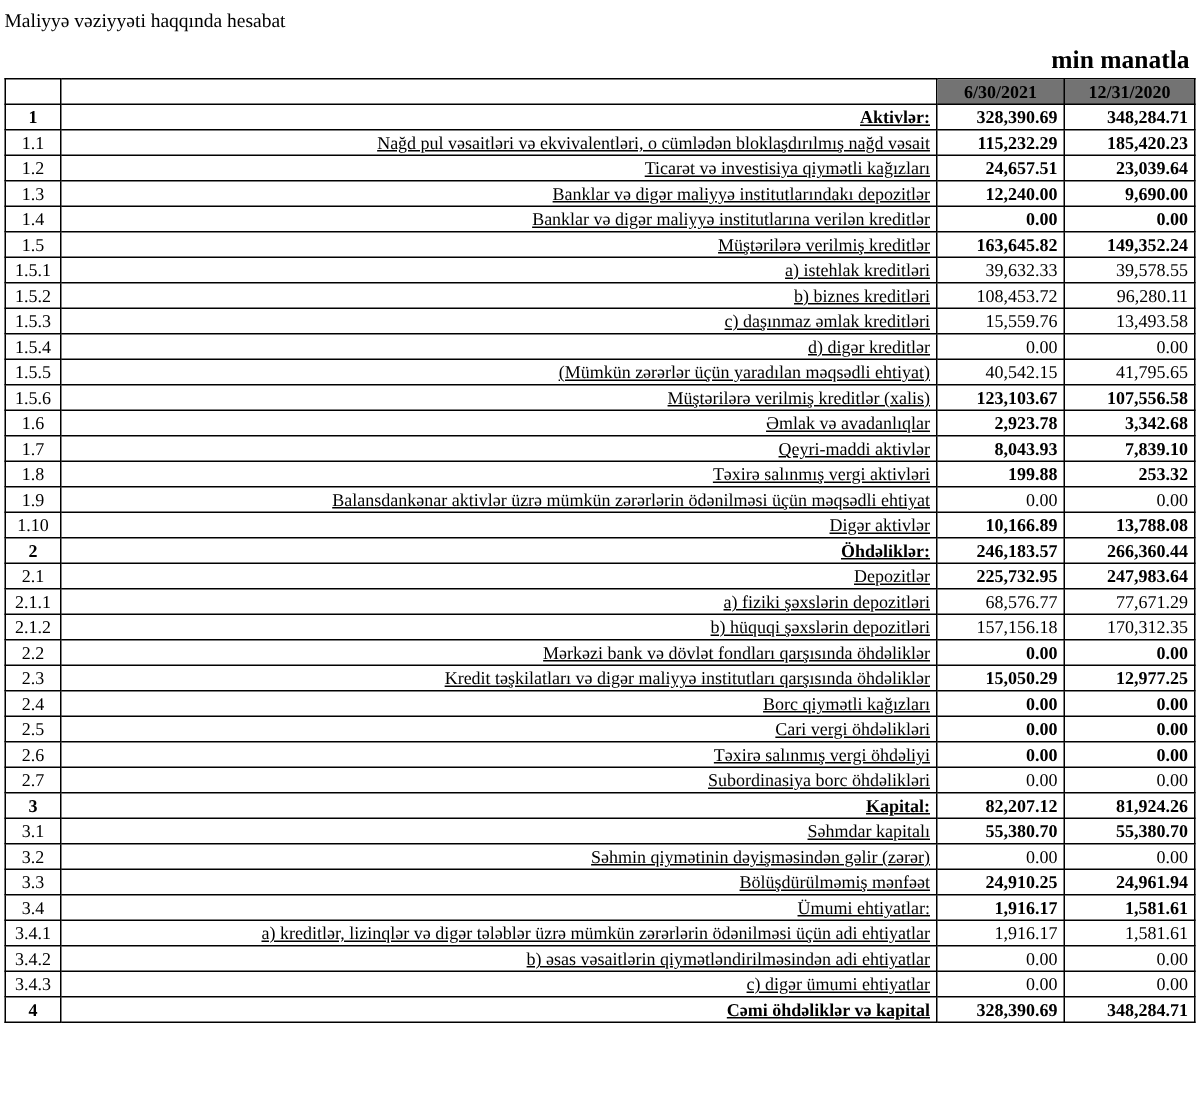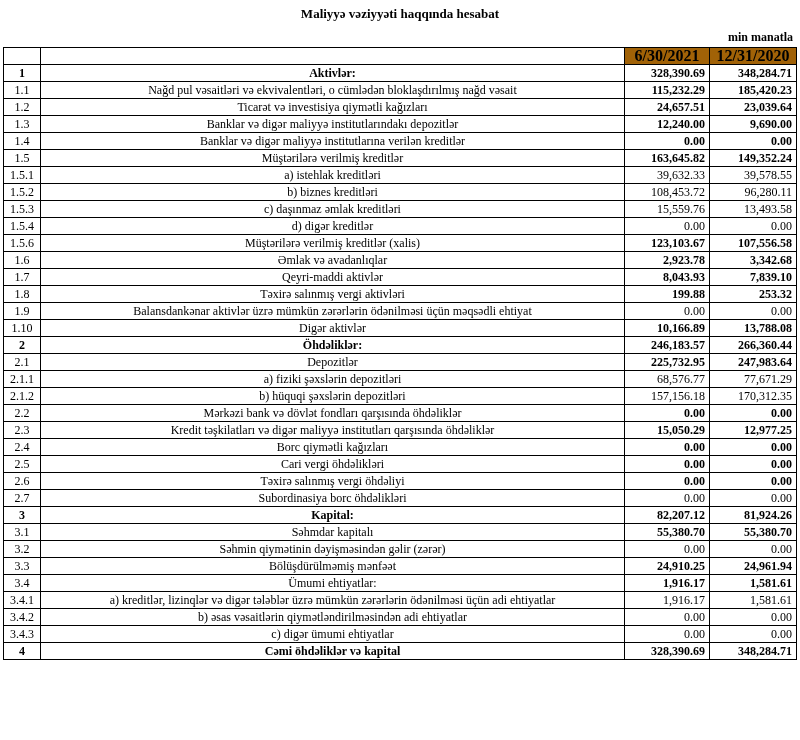--- a/index.html
+++ b/index.html
@@ -10,29 +10,29 @@
     width: 800px;
     font-family: "Liberation Serif", serif;
     color: #000;
   }
   .page {
     width: 800px;
     height: 740px;
     padding: 4px 3px 2px 3px;
   }
   .report-title {
-    text-align: center;
-    font-weight: bold;
+    text-align: left;
+    font-weight: normal;
     font-size: 13px;
     margin: 2px 0 8px 0;
   }
   .unit-note {
     text-align: right;
     font-weight: bold;
-    font-size: 12px;
+    font-size: 17px;
     padding-right: 4px;
     margin-bottom: 2px;
   }
   table.report {
     border-collapse: collapse;
     width: 794px;
     table-layout: fixed;
     font-size: 12px;
   }
   table.report col.c-num   { width: 37px; }
@@ -42,28 +42,28 @@
   table.report th,
   table.report td {
     border: 1px solid #000;
     height: 17px;
     padding: 0 4px;
     overflow: hidden;
     white-space: nowrap;
     line-height: 16px;
   }
   th.date-header {
-    background: #a16207;
+    background: #737373;
     font-weight: bold;
     text-align: center;
-    font-size: 16px;
+    font-size: 12px;
   }
   th.blank-header { background: #fff; }
   td.num { text-align: center; padding: 0 2px; }
-  td.label { text-align: center; }
+  td.label { text-align: right; text-decoration: underline; }
   td.val { text-align: right; padding-right: 3px; }
   .b { font-weight: bold; }
 </style>
 </head>
 <body>
 
 <div class="page">
   <div class="report-title">Maliyyə vəziyyəti haqqında hesabat</div>
   <div class="unit-note">min manatla</div>
   <table class="report">
@@ -136,20 +136,26 @@
           <td class="val">15,559.76</td>
           <td class="val">13,493.58</td>
         </tr>
         <tr>
           <td class="num">1.5.4</td>
           <td class="label">d) digər kreditlər</td>
           <td class="val">0.00</td>
           <td class="val">0.00</td>
         </tr>
         <tr>
+          <td class="num">1.5.5</td>
+          <td class="label">(Mümkün zərərlər üçün yaradılan məqsədli ehtiyat)</td>
+          <td class="val">40,542.15</td>
+          <td class="val">41,795.65</td>
+        </tr>
+        <tr>
           <td class="num">1.5.6</td>
           <td class="label">Müştərilərə verilmiş kreditlər (xalis)</td>
           <td class="val b">123,103.67</td>
           <td class="val b">107,556.58</td>
         </tr>
         <tr>
           <td class="num">1.6</td>
           <td class="label">Əmlak və avadanlıqlar</td>
           <td class="val b">2,923.78</td>
           <td class="val b">3,342.68</td>

